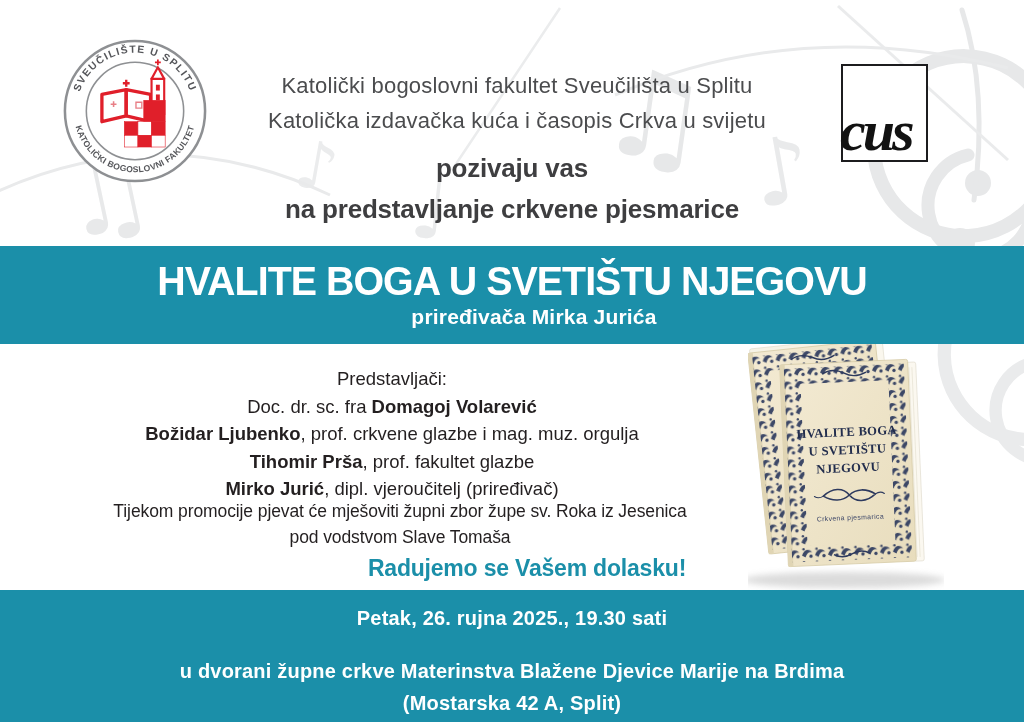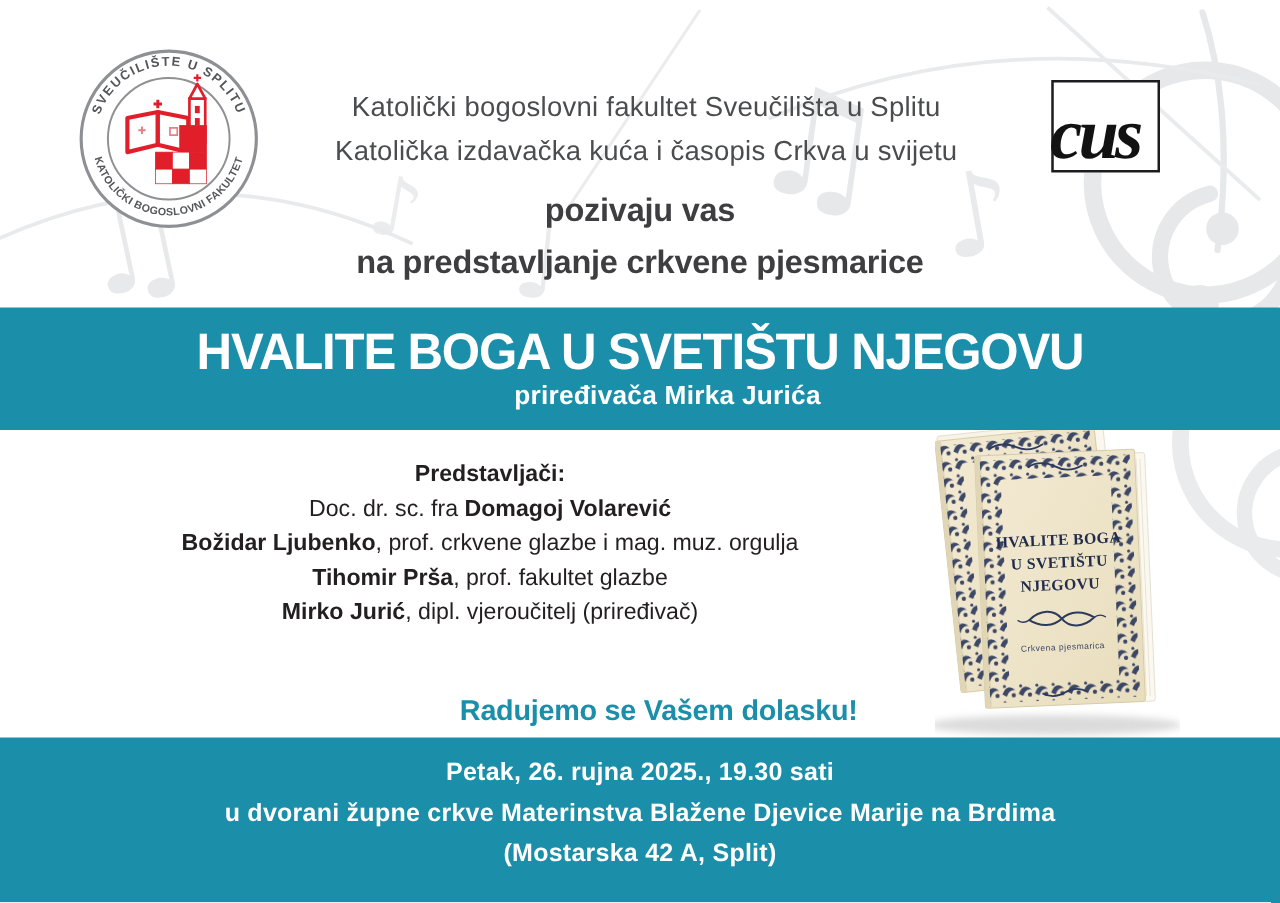--- a/index.html
+++ b/index.html
@@ -11,38 +11,38 @@
   }
   
   #bg-decor{ position:absolute; inset:0; z-index:0; pointer-events:none; }
   #bg-decor text{ font-family:"DejaVu Sans", sans-serif; }
   
   .seal{ position:absolute; left:62px; top:38px; width:146px; height:146px; z-index:2; }
   .org-lines{ position:absolute; left:0; right:0; top:68px; text-align:center; z-index:2;
     color:var(--gray-ink); font-size:22px; line-height:35px; letter-spacing:0.2px;padding-left:10px; }
   .invite-lines{ position:absolute; left:0; right:0; top:148px; text-align:center; z-index:2;
     color:var(--dark-ink); font-weight:bold; font-size:26px; line-height:41px; letter-spacing:-0.2px; }
-  .cus-box{ position:absolute; left:841px; top:64px; width:87px; height:74px; z-index:2;
+  .cus-box{ position:absolute; left:841px; top:64px; width:87px; height:98px; z-index:2;
     border:2px solid #1c1c1e; background:#fff; }
   .cus-box span{ position:absolute; left:-3px; bottom:0px; font-family:"Liberation Serif", serif;
     font-style:italic; font-weight:bold; font-size:58px; line-height:1; letter-spacing:-3px; color:#121212; }
   
   .band{ position:absolute; left:0; right:0; background:var(--accent); color:#fff; text-align:center; z-index:2; }
   .band-1{ top:246px; height:98px; }
   .band-1 .band-title{ margin-top:13px; font-weight:bold; font-size:41px; line-height:44px;
     letter-spacing:-1px; transform:scaleX(0.96); transform-origin:center; }
   .band-1 .band-subtitle{ margin-top:2px; font-weight:bold; font-size:21px; letter-spacing:0.2px;padding-left:44px; }
   .band-2{ top:590px; height:132px; font-weight:bold; letter-spacing:0.2px; }
   .band-2 .ev1{ margin-top:17px; font-size:20px; }
-  .band-2 .ev2{ margin-top:10px; font-size:20px; }
+  .band-2 .ev2{ margin-top:30px; font-size:20px; }
   .band-2 .ev3{ margin-top:9px;  font-size:20px; }
   
   .presenters{ position:absolute; left:0; top:365px; width:784px; text-align:center; z-index:2;
     color:var(--ink); font-size:18.5px; line-height:27.5px; }
-  .presenters .heading{ font-weight:bold; }
+  .presenters .heading{ font-weight:normal; }
   .presenters b{ font-weight:bold; }
   .choir{ position:absolute; left:0; top:498px; width:800px; text-align:center; z-index:2;
     color:var(--ink); font-size:17.5px; line-height:26px; letter-spacing:-0.1px; }
   .closing{ position:absolute; left:30px; right:0; top:555px; text-align:center; z-index:2;
     color:var(--accent); font-weight:bold; font-size:23px; letter-spacing:-0.2px; }
   
   .book{ position:absolute; left:748px; top:344px; width:196px; height:248px; z-index:2; }
   .book text{ font-family:"Liberation Serif", serif; }
   .book .caption-text{ font-family:"Liberation Sans", sans-serif; }
 </style>
@@ -142,20 +142,24 @@
   </div>
 
   <div class="presenters">
     <div class="heading">Predstavljači:</div>
     <div><span>Doc. dr. sc. fra </span><b>Domagoj Volarević</b><span></span></div>
     <div><span></span><b>Božidar Ljubenko</b><span>,  prof. crkvene glazbe i mag. muz. orgulja</span></div>
     <div><span></span><b>Tihomir Prša</b><span>, prof. fakultet glazbe</span></div>
     <div><span></span><b>Mirko Jurić</b><span>, dipl. vjeroučitelj (priređivač)</span></div>
   </div>
 
+  <div class="choir">
+    <div>Tijekom promocije pjevat će mješoviti župni zbor župe sv. Roka iz Jesenica</div>
+    <div>pod vodstvom Slave Tomaša</div>
+  </div>
 
   <div class="closing">Radujemo se Vašem dolasku!</div>
 
   <svg class="book" viewBox="0 0 196 248">
     <defs>
       <linearGradient id="creamGrad" x1="0" y1="0" x2="1" y2="1">
         <stop offset="0" stop-color="#f3ead3"></stop>
         <stop offset="1" stop-color="#e8ddbd"></stop>
       </linearGradient>
       <pattern id="orn" width="13" height="13" patternUnits="userSpaceOnUse">

